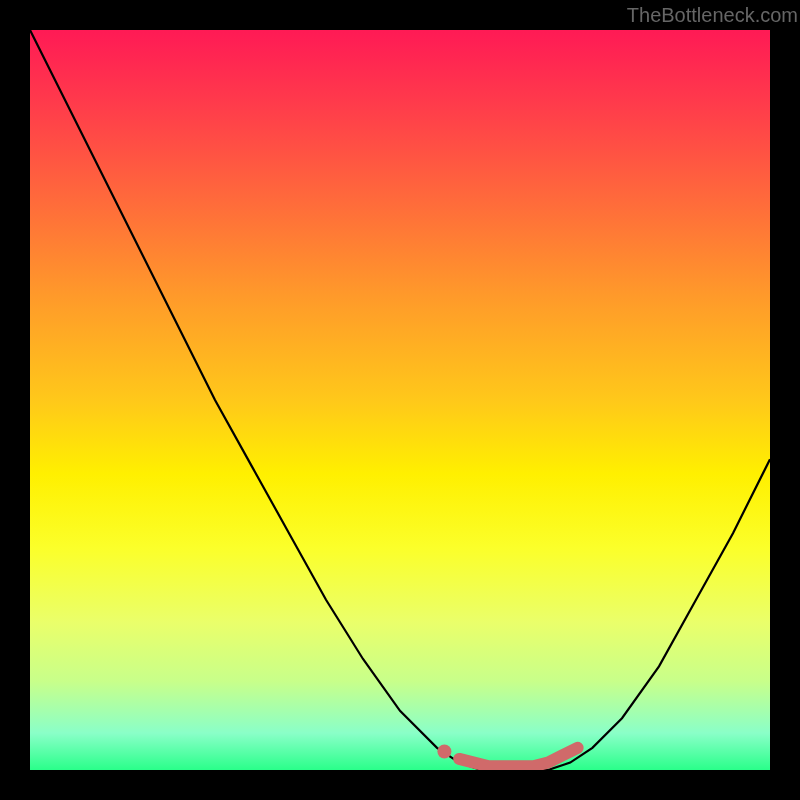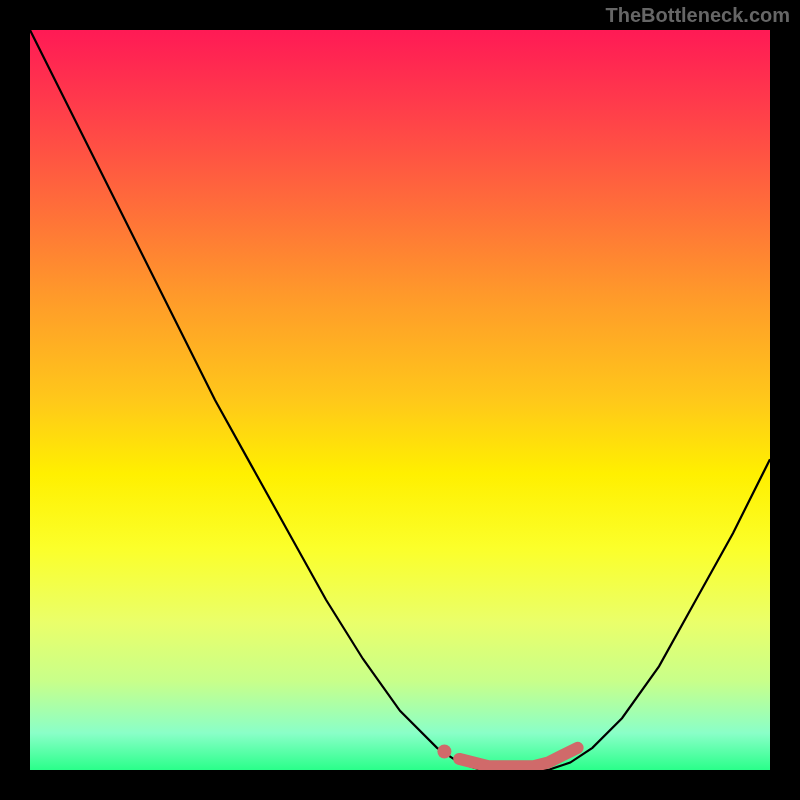--- a/index.html
+++ b/index.html
@@ -7,24 +7,24 @@
     padding: 0;
     width: 800px;
     height: 800px;
     background: #000;
     position: relative;
     font-family: Arial, Helvetica, sans-serif;
   }
   .watermark {
     position: absolute;
     top: 4px;
-    right: 10px;
+    right: 2px;
     color: #666;
     font-size: 20px;
-    font-weight: bold;
+    font-weight: normal;
     z-index: 10;
   }
   .plot-area {
     position: absolute;
     left: 30px;
     top: 30px;
     width: 740px;
     height: 740px;
     background: linear-gradient(to bottom,
       #ff1a55 0%,

